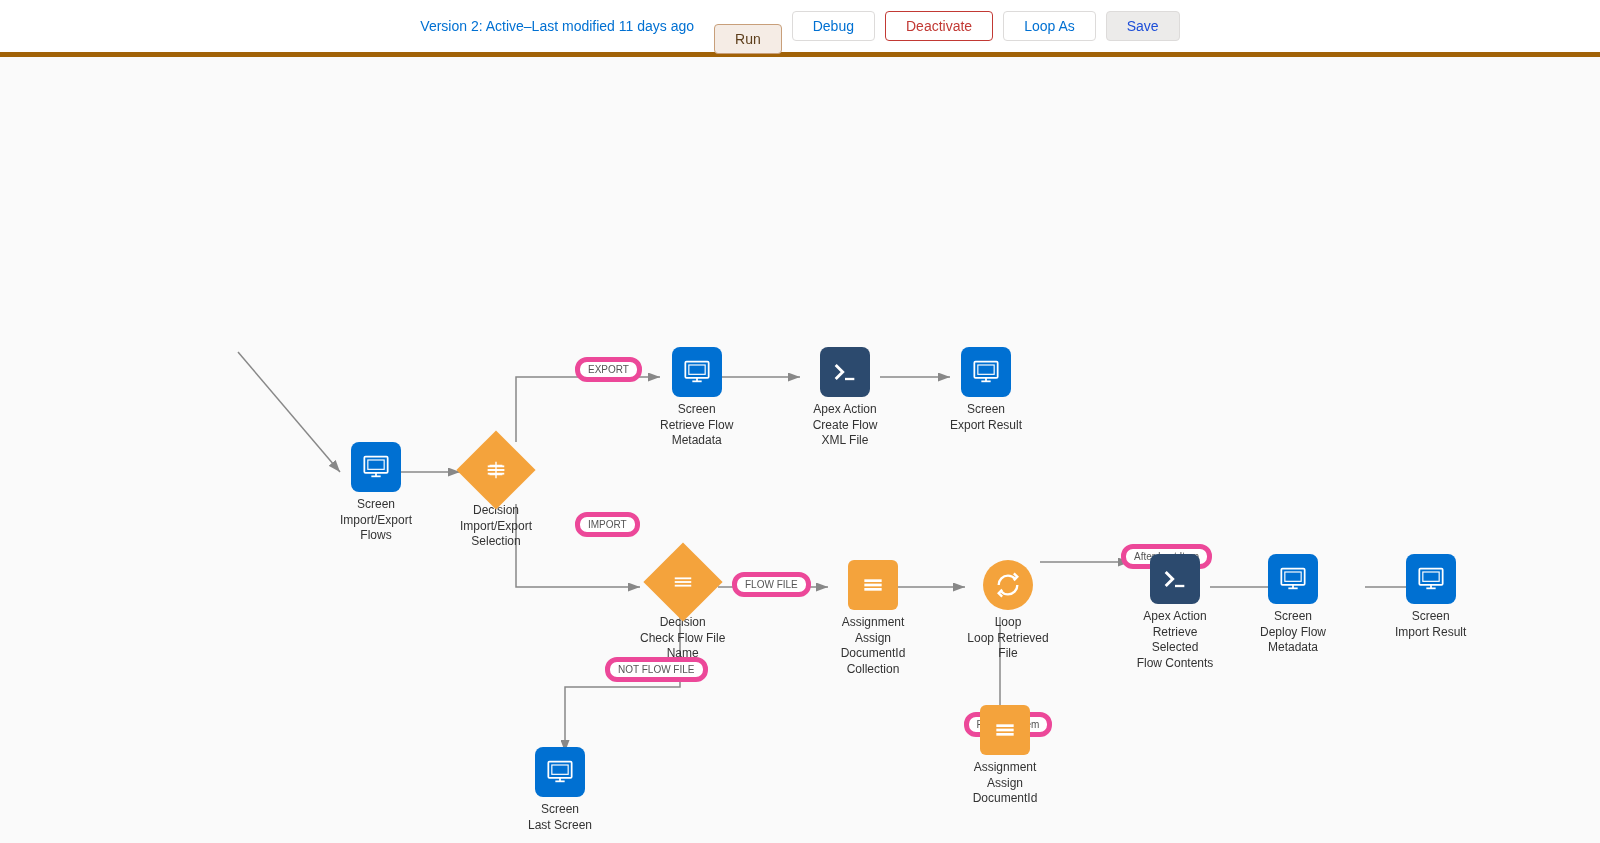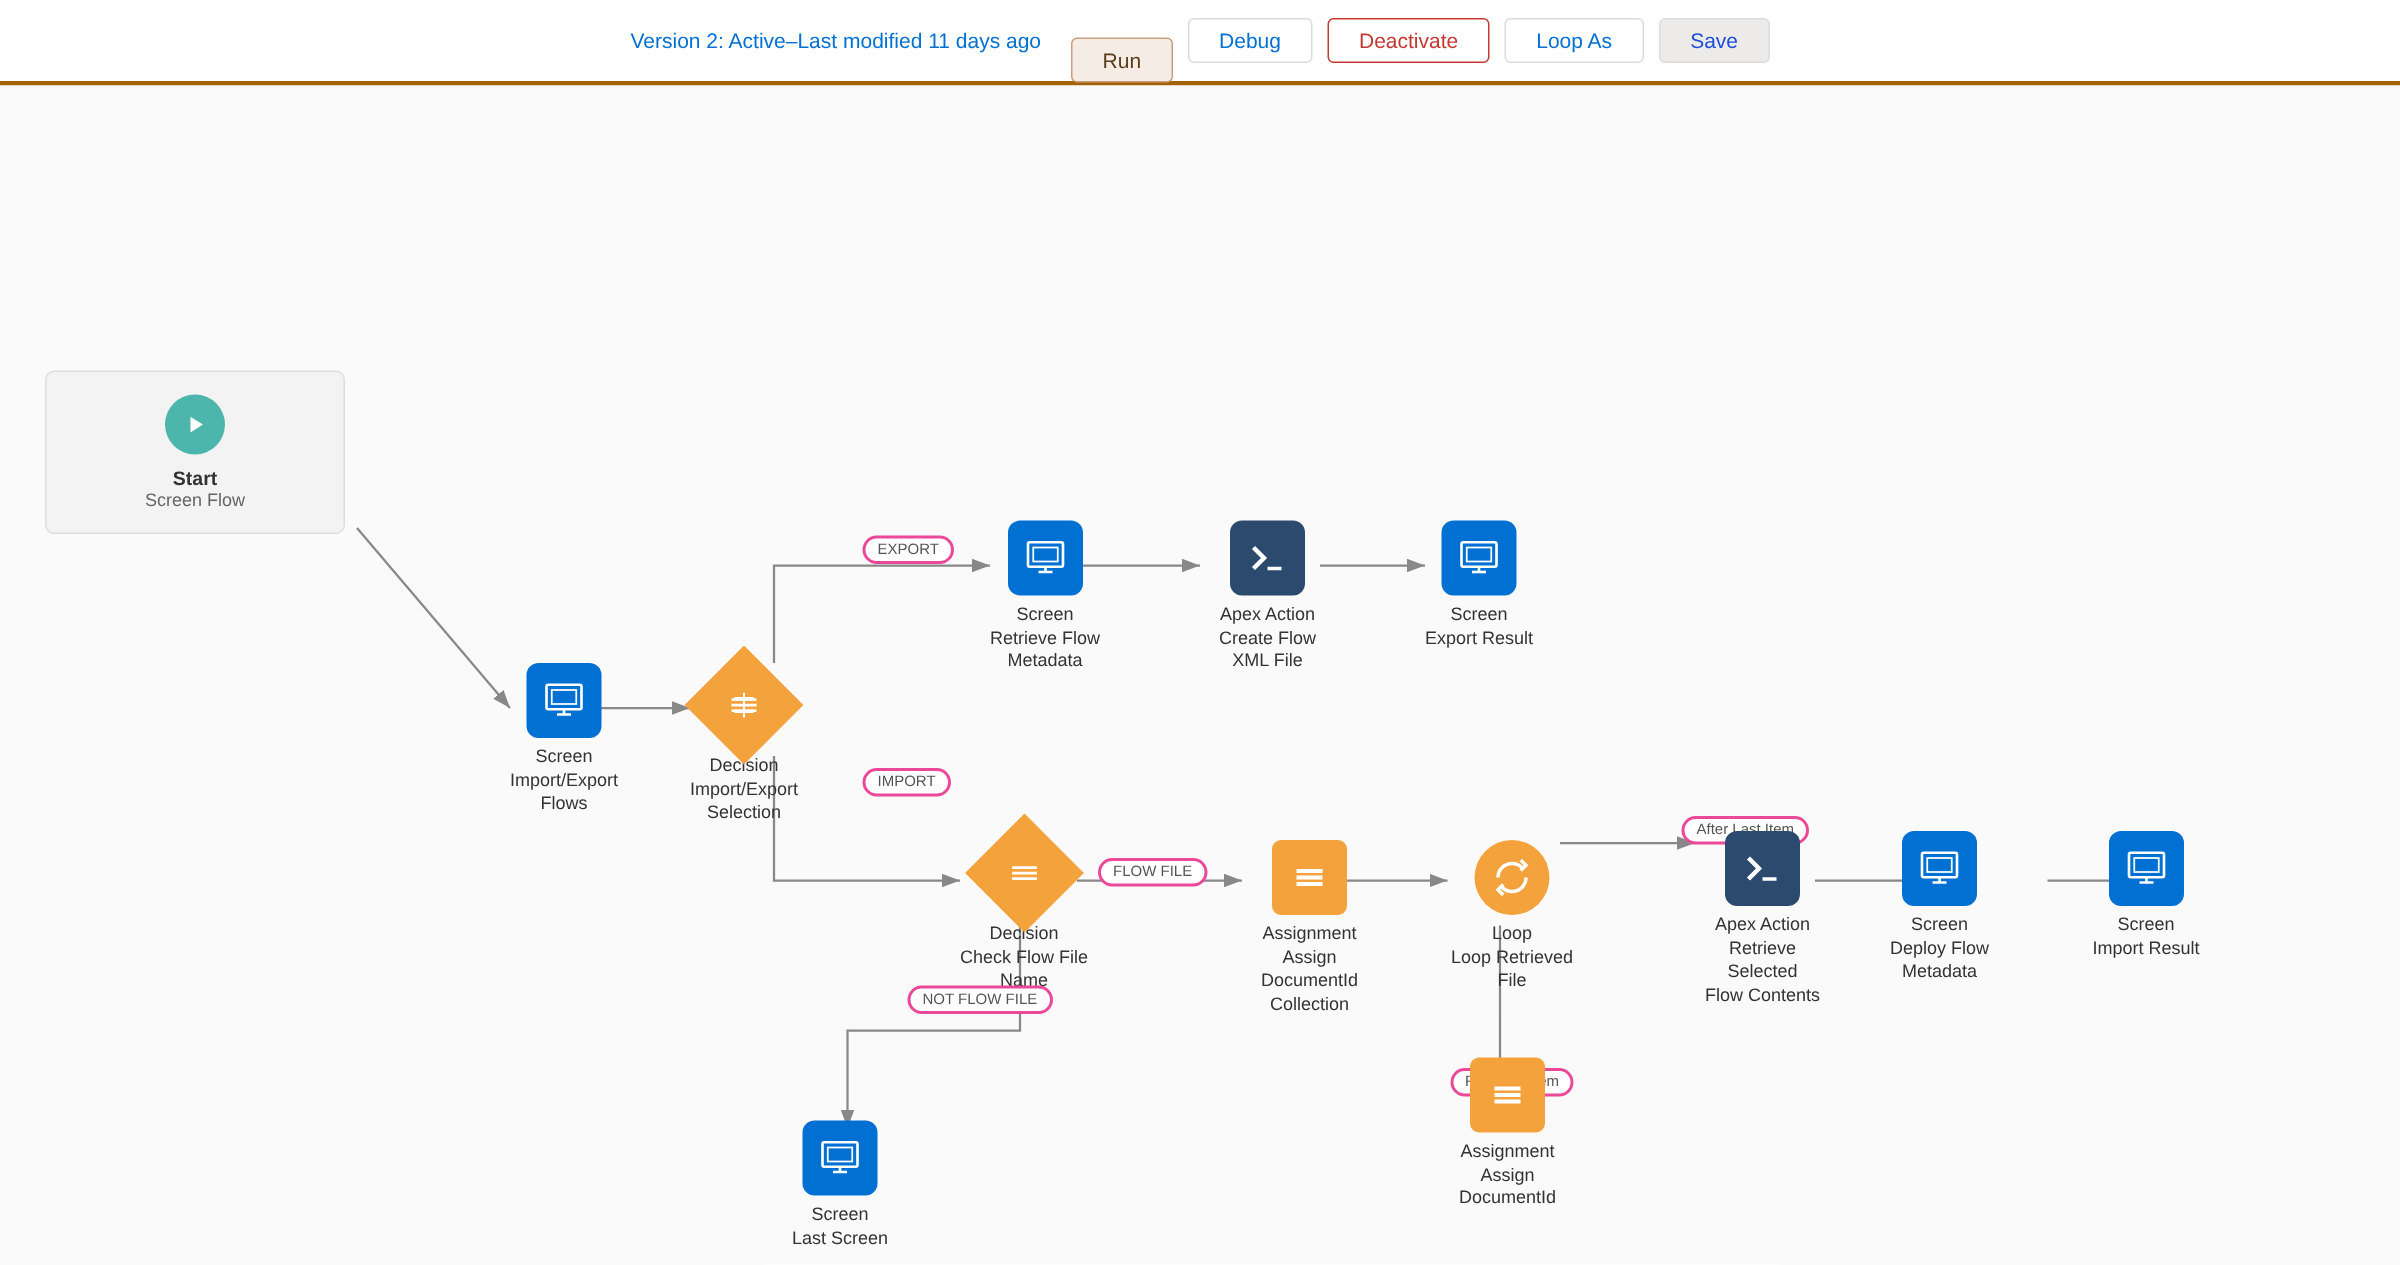--- a/index.html
+++ b/index.html
@@ -4,21 +4,21 @@
   <style>
     * { box-sizing: border-box; margin: 0; padding: 0; }
     body { font-family: 'Salesforce Sans', Arial, sans-serif; background: #fff; overflow: hidden; width: 1600px; height: 843px; }
 
     
     #header {
       display: flex;
       align-items: center;
       justify-content: center;
       height: 57px;
-      border-bottom: 3px solid #a16207;
+      border-bottom: 5px solid #a16207;
       gap: 10px;
       position: relative;
     }
     #header .version-text {
       color: #0070d2;
       font-size: 14px;
       font-weight: 500;
       margin-right: 10px;
     }
     .btn {
@@ -169,21 +169,21 @@
       border-radius: 50%;
       display: flex;
       align-items: center;
       justify-content: center;
     }
 
     
     .conn-label {
       position: absolute;
       background: #fff;
-      border: 2px solid #ec4899;
+      border: 5px solid #ec4899;
       border-radius: 12px;
       font-size: 10px;
       color: #555;
       padding: 2px 8px;
       white-space: nowrap;
     }
 
     
     #arrows-svg {
       position: absolute;
@@ -235,31 +235,20 @@
     <line x1="1210" y1="530" x2="1295" y2="530" stroke="#888" stroke-width="1.5" marker-end="url(#arrowhead)"></line>
 
     <line x1="1365" y1="530" x2="1435" y2="530" stroke="#888" stroke-width="1.5" marker-end="url(#arrowhead)"></line>
 
     <path d="M 1000 560 L 1000 670" stroke="#888" stroke-width="1.5" fill="none" marker-end="url(#arrowhead)"></path>
 
     <path d="M 680 558 L 680 630 L 565 630 L 565 695" stroke="#888" stroke-width="1.5" fill="none" marker-end="url(#arrowhead)"></path>
 
   </svg>
 
-  <div class="flow-node" style="left:30px; top:190px;">
-    <div class="start-box">
-      <div class="start-circle">
-        <svg width="18" height="18" viewBox="0 0 24 24">
-            <polygon points="8,5 19,12 8,19"></polygon>
-          </svg>
-      </div>
-      <div class="start-title">Start</div>
-      <div class="start-subtitle">Screen Flow</div>
-    </div>
-  </div>
 
   <div class="flow-node" style="left:340px; top:385px;">
     <div class="icon-blue icon">
       <svg width="28" height="28" viewBox="0 0 24 24">
           <rect x="2" y="3" width="20" height="14" rx="1" fill="none" stroke="white" stroke-width="1.5"></rect>
           <rect x="5" y="6" width="14" height="8" fill="none" stroke="white" stroke-width="1"></rect>
           <line x1="8" y1="20" x2="16" y2="20" stroke="white" stroke-width="1.5"></line>
           <line x1="12" y1="17" x2="12" y2="20" stroke="white" stroke-width="1.5"></line>
         </svg>
     </div>

